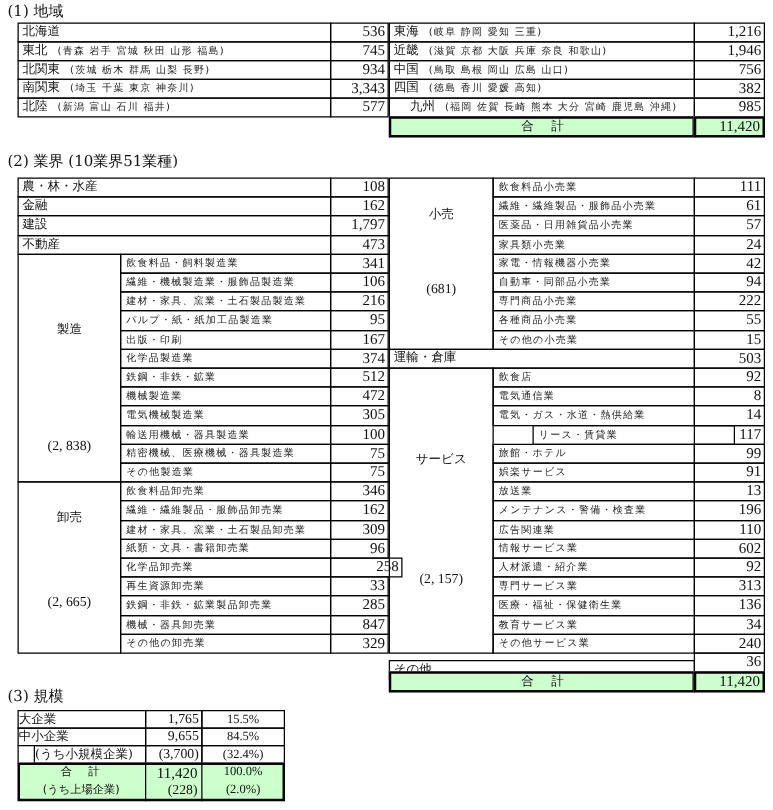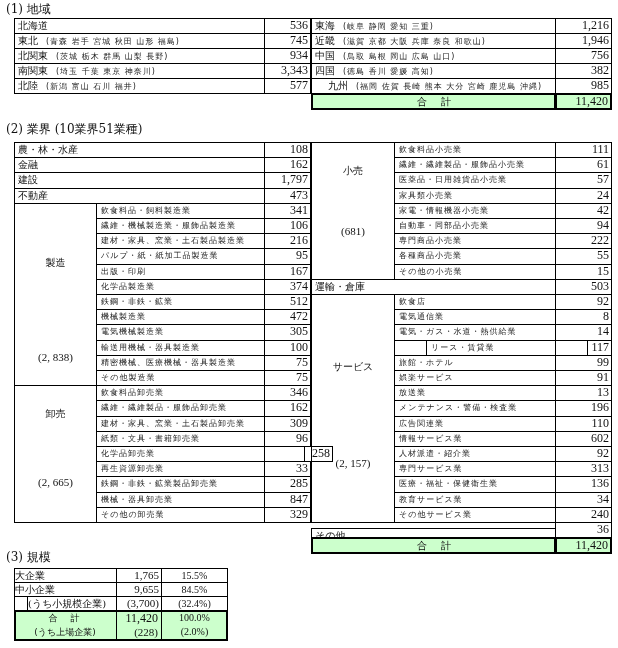--- a/index.html
+++ b/index.html
@@ -94,21 +94,21 @@
     </div>
     <div class="cell sname" style="left: 96px; top: 385.2px; width: 169px; height: 16.2px;">飲食料品卸売業</div>
     <div class="cell num" style="left: 264px; top: 385.2px; width: 47px; height: 16.2px;">346</div>
     <div class="cell sname" style="left: 96px; top: 400.4px; width: 169px; height: 16.2px;">繊維・繊維製品・服飾品卸売業</div>
     <div class="cell num" style="left: 264px; top: 400.4px; width: 47px; height: 16.2px;">162</div>
     <div class="cell sname" style="left: 96px; top: 415.6px; width: 169px; height: 16.2px;">建材・家具、窯業・土石製品卸売業</div>
     <div class="cell num" style="left: 264px; top: 415.6px; width: 47px; height: 16.2px;">309</div>
     <div class="cell sname" style="left: 96px; top: 430.8px; width: 169px; height: 16.2px;">紙類・文具・書籍卸売業</div>
     <div class="cell num" style="left: 264px; top: 430.8px; width: 47px; height: 16.2px;">96</div>
     <div class="cell sname" style="left: 96px; top: 446px; width: 169px; height: 16.2px;">化学品卸売業</div>
-    <div class="cell num" style="left: 264px; top: 446px; width: 29px; height: 16.2px; margin-left: 40px;">258</div>
+    <div class="cell num" style="left: 264px; top: 446px; width: 58px; height: 16.2px;">258</div>
     <div class="cell sname" style="left: 96px; top: 461.2px; width: 169px; height: 16.2px;">再生資源卸売業</div>
     <div class="cell num" style="left: 264px; top: 461.2px; width: 47px; height: 16.2px;">33</div>
     <div class="cell sname" style="left: 96px; top: 476.4px; width: 169px; height: 16.2px;">鉄鋼・非鉄・鉱業製品卸売業</div>
     <div class="cell num" style="left: 264px; top: 476.4px; width: 47px; height: 16.2px;">285</div>
     <div class="cell sname" style="left: 96px; top: 491.6px; width: 169px; height: 16.2px;">機械・器具卸売業</div>
     <div class="cell num" style="left: 264px; top: 491.6px; width: 47px; height: 16.2px;">847</div>
     <div class="cell sname" style="left: 96px; top: 506.8px; width: 169px; height: 16.2px;">その他の卸売業</div>
     <div class="cell num" style="left: 264px; top: 506.8px; width: 47px; height: 16.2px;">329</div>
     <div class="grp" style="left: 311px; top: 142px; width: 84px; height: 137.8px;">
       <span style="top: 21px;">小売</span>

